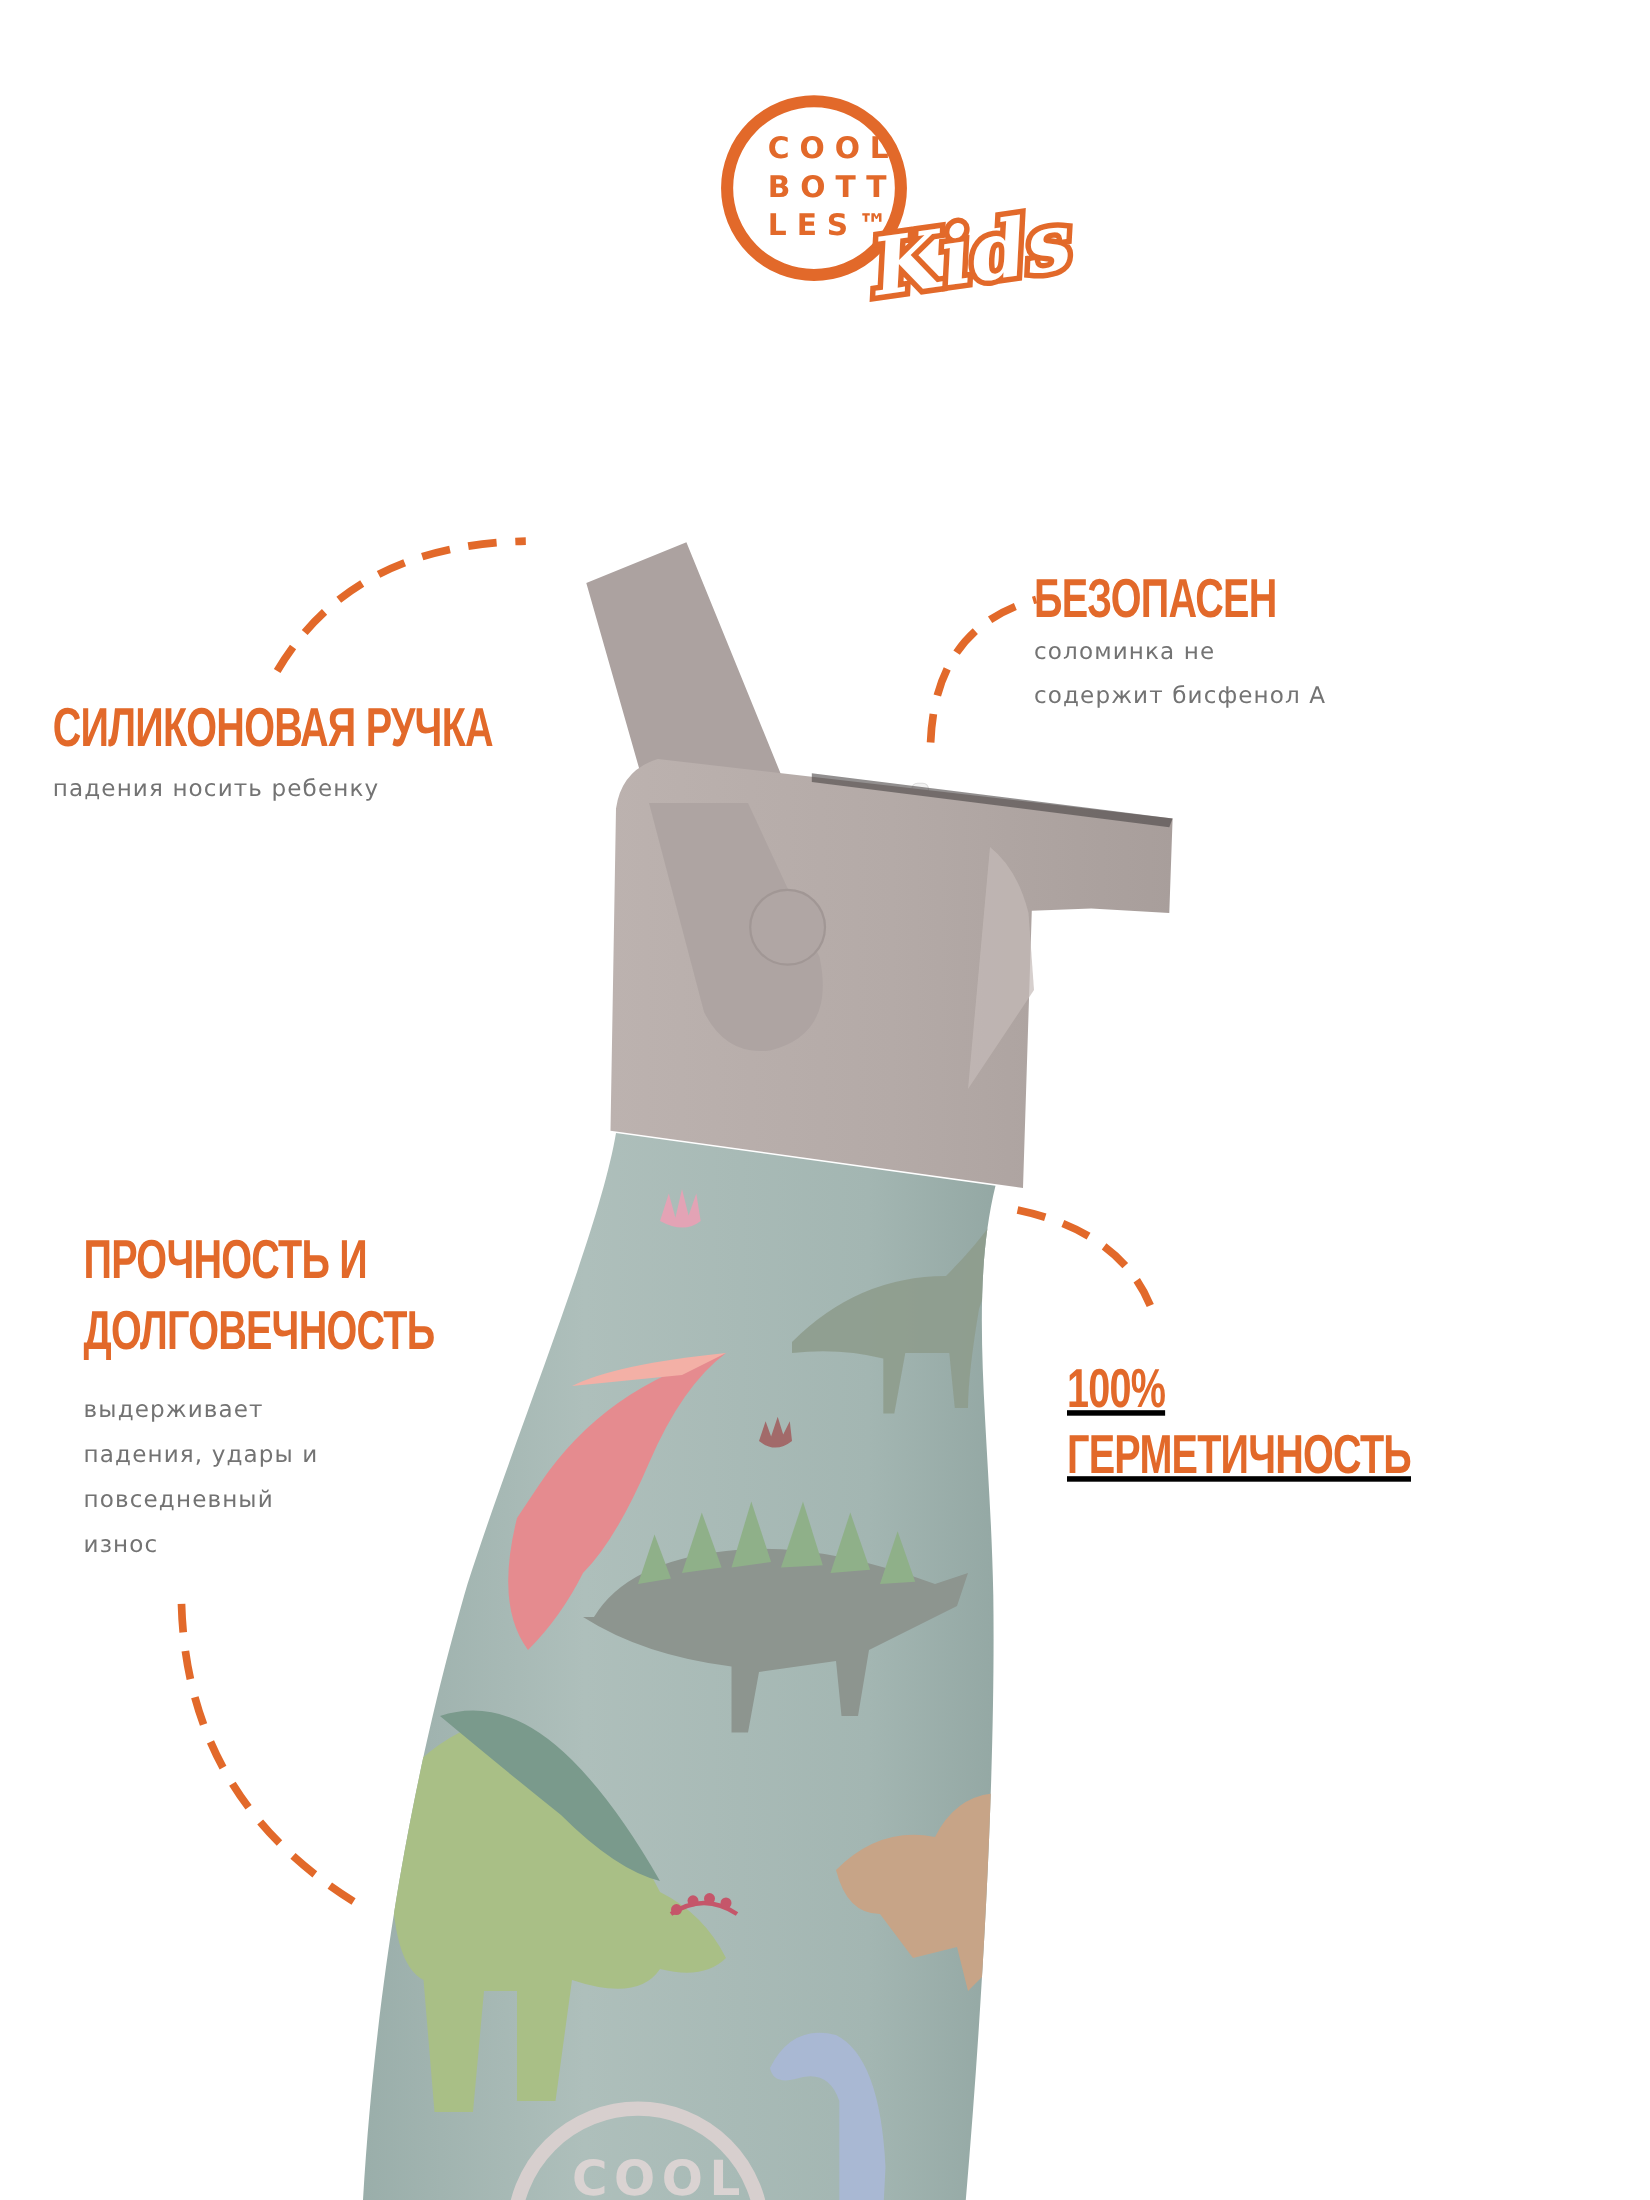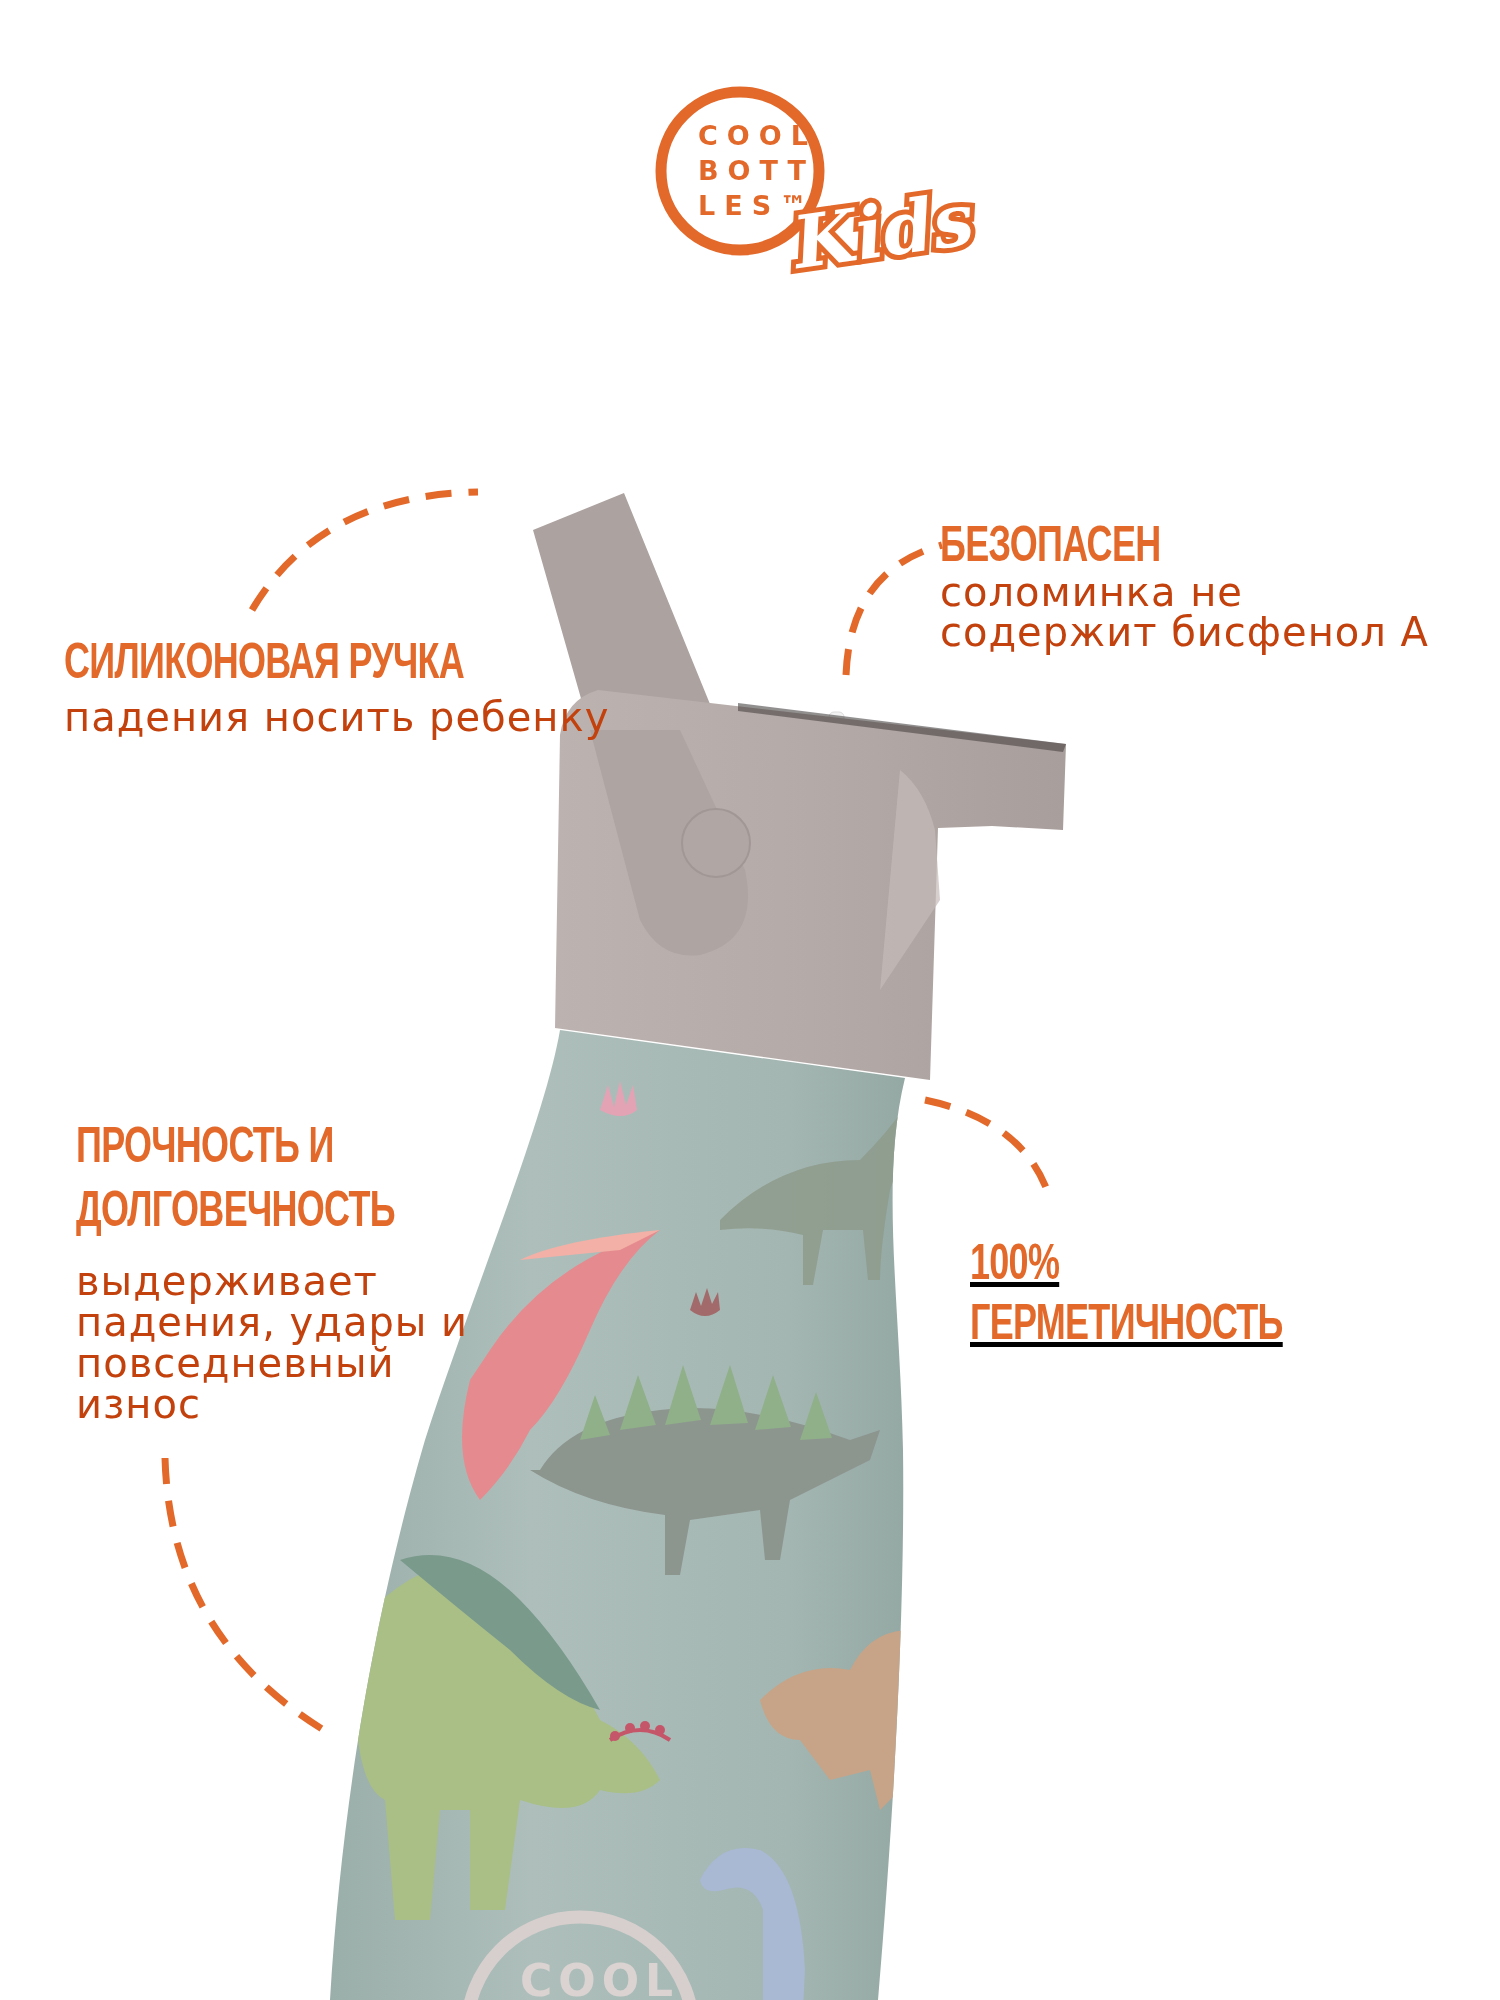--- a/index.html
+++ b/index.html
@@ -13,22 +13,22 @@
     font-size: 50px;
     line-height: 52px;
     letter-spacing: -1px;
     transform: scaleX(0.72);
     transform-origin: left top;
     white-space: nowrap;
     text-transform: uppercase;
   }
   .feature-desc {
     font-family: "DejaVu Sans", "Liberation Sans", sans-serif;
-    color: #c2410c;
-    font-size: 40px;
+    color: #737373;
+    font-size: 21px;
     line-height: 40px;
     letter-spacing: 1px;
     white-space: pre-line;
   }
   .logo-text {
     position: absolute;
     font-family: "DejaVu Sans", "Liberation Sans", sans-serif;
     font-weight: bold;
     color: #e2692a;
     font-size: 27px;
@@ -137,21 +137,21 @@
   <circle cx="716" cy="843" r="34" fill="#b0a6a4" stroke="#a19795" stroke-width="2"></circle>
 </svg>
 
 <div class="logo-text" style="left:698px; top:118px;">COOL
 BOTT
 LES™</div>
 <div class="logo-kids" style="left:793px; top:188px;">Kids</div>
 
 <div class="badge-text" style="left:520px; top:1955px;">COOL</div>
 
-<div class="feature" style="left:64px; top:635px;">
+<div class="feature" style="left:48px; top:635px;">
   <div class="feature-title">СИЛИКОНОВАЯ РУЧКА</div>
   <div class="feature-desc" style="margin-top:10px;">падения носить ребенку</div>
 </div>
 
 <div class="feature" style="left:940px; top:518px;">
   <div class="feature-title">БЕЗОПАСЕН</div>
   <div class="feature-desc" style="margin-top:2px;">соломинка не
 содержит бисфенол А</div>
 </div>
 

